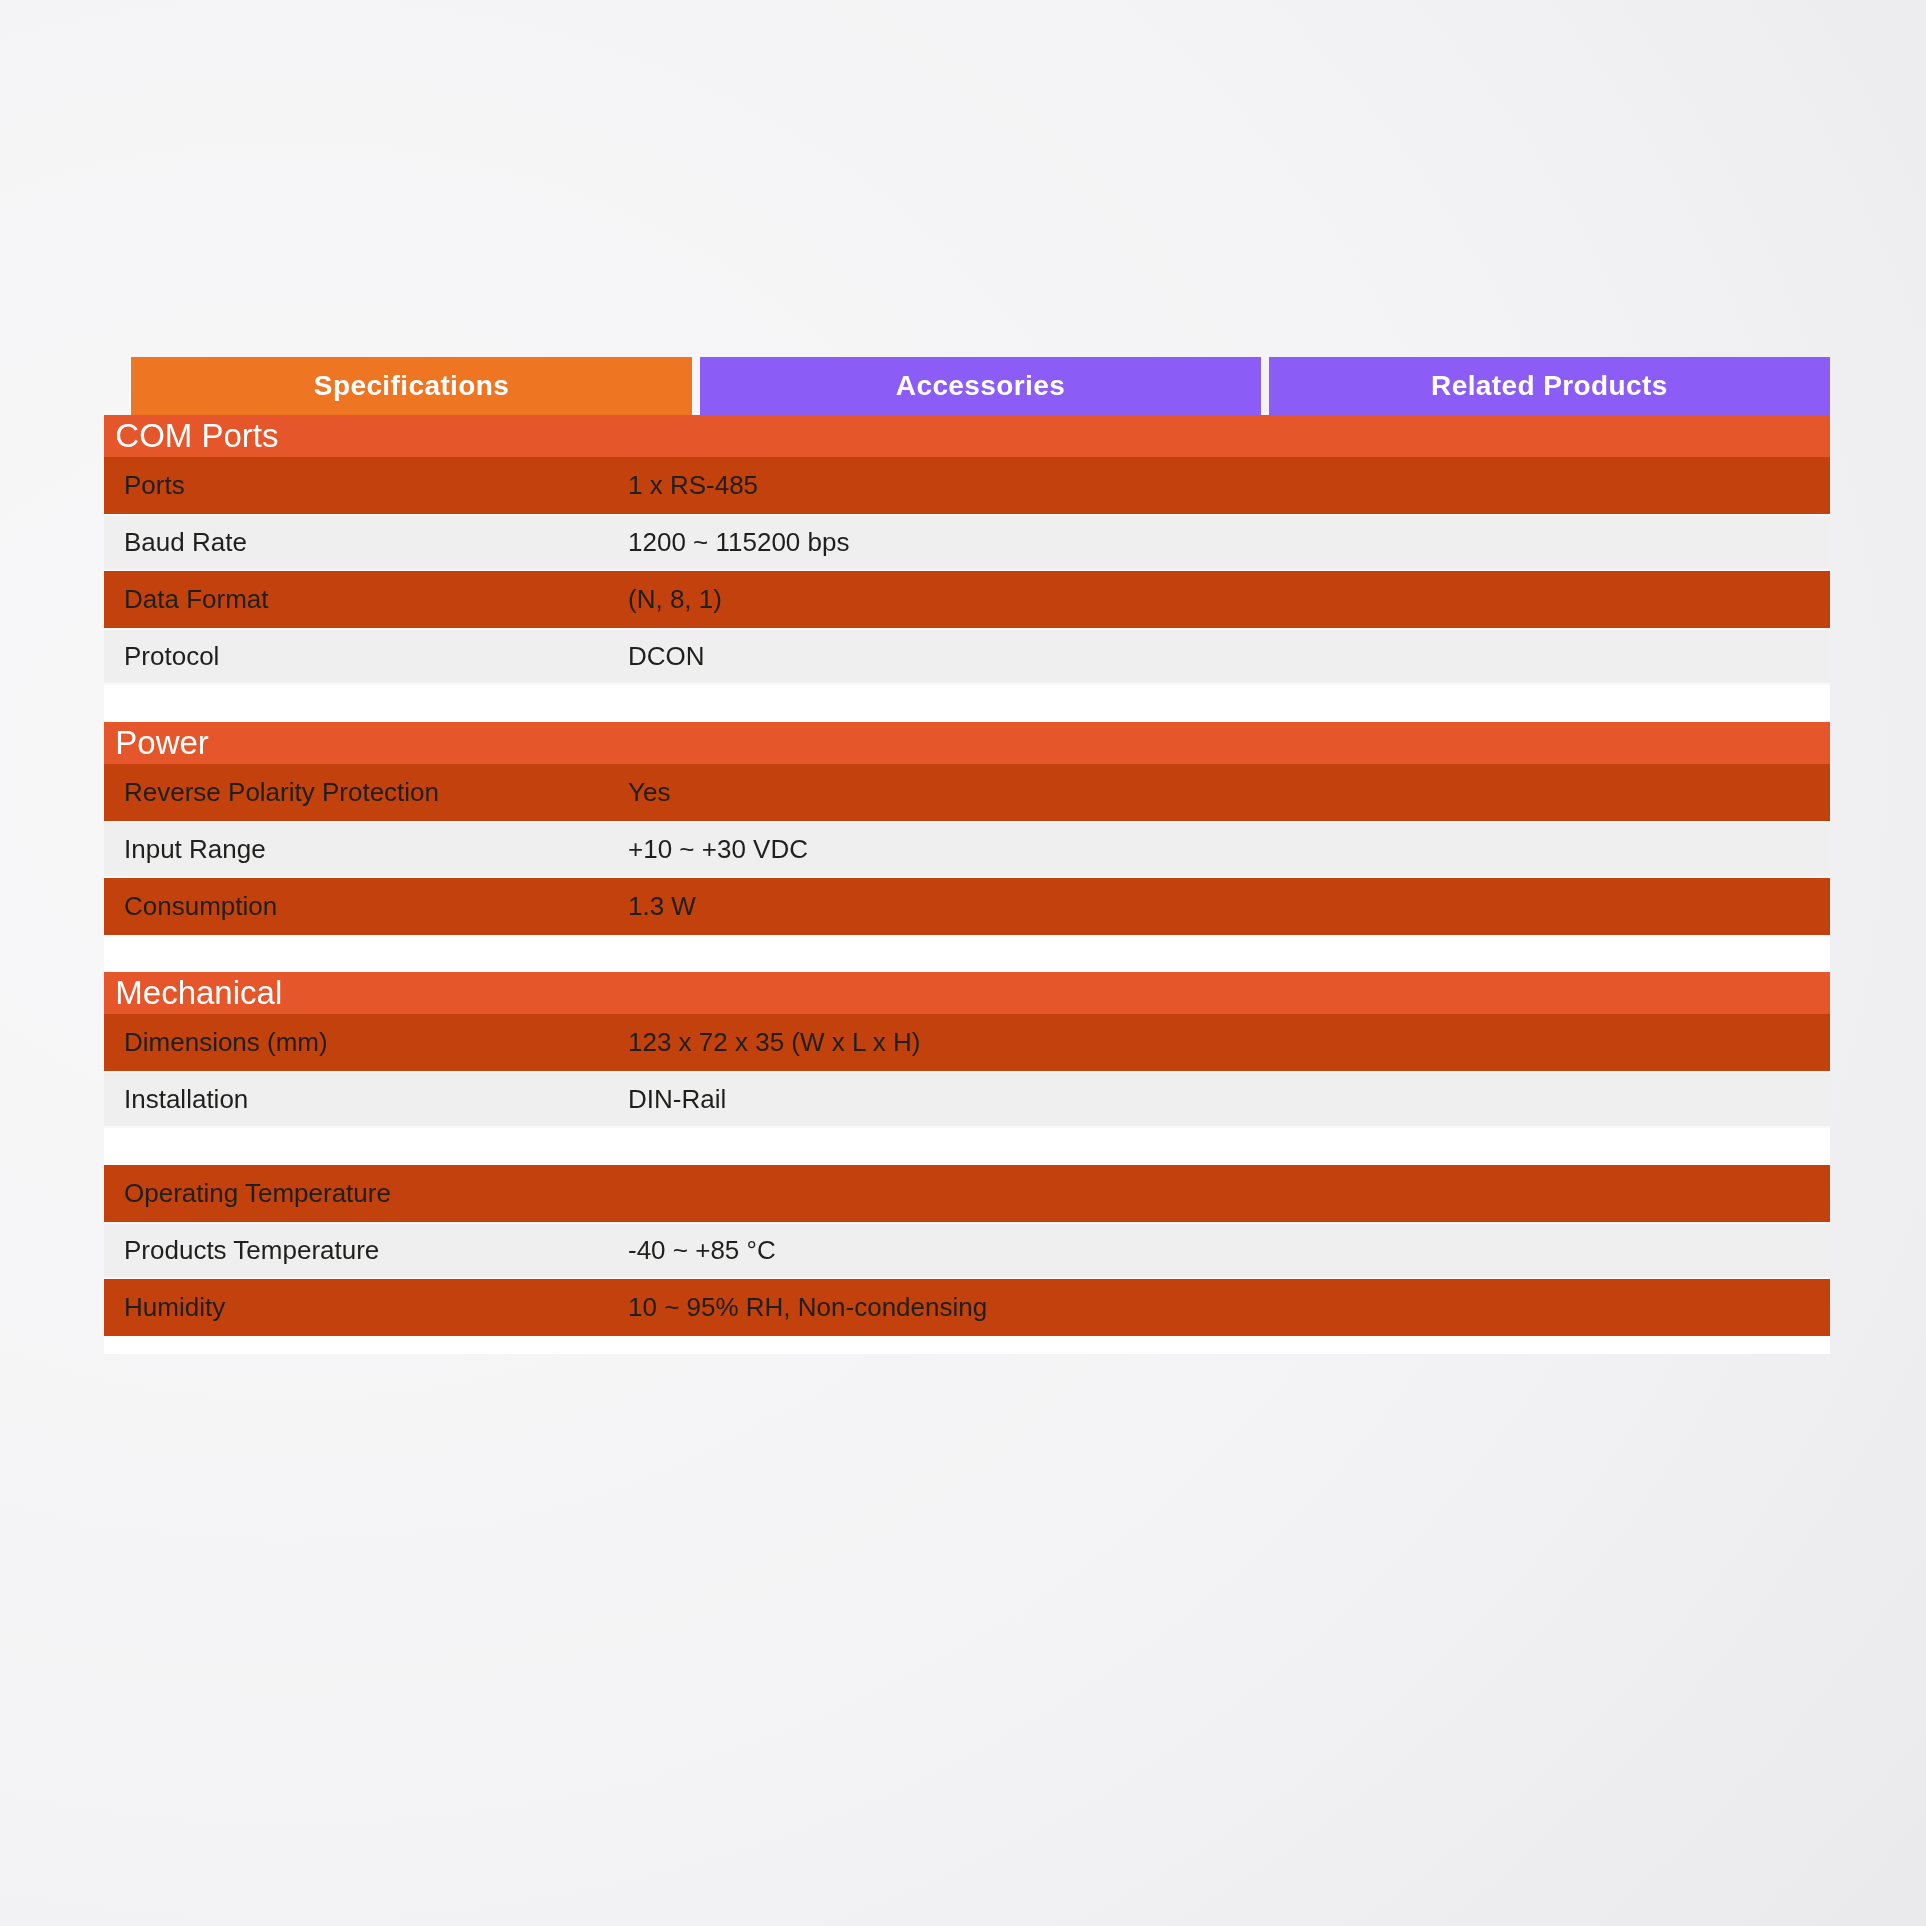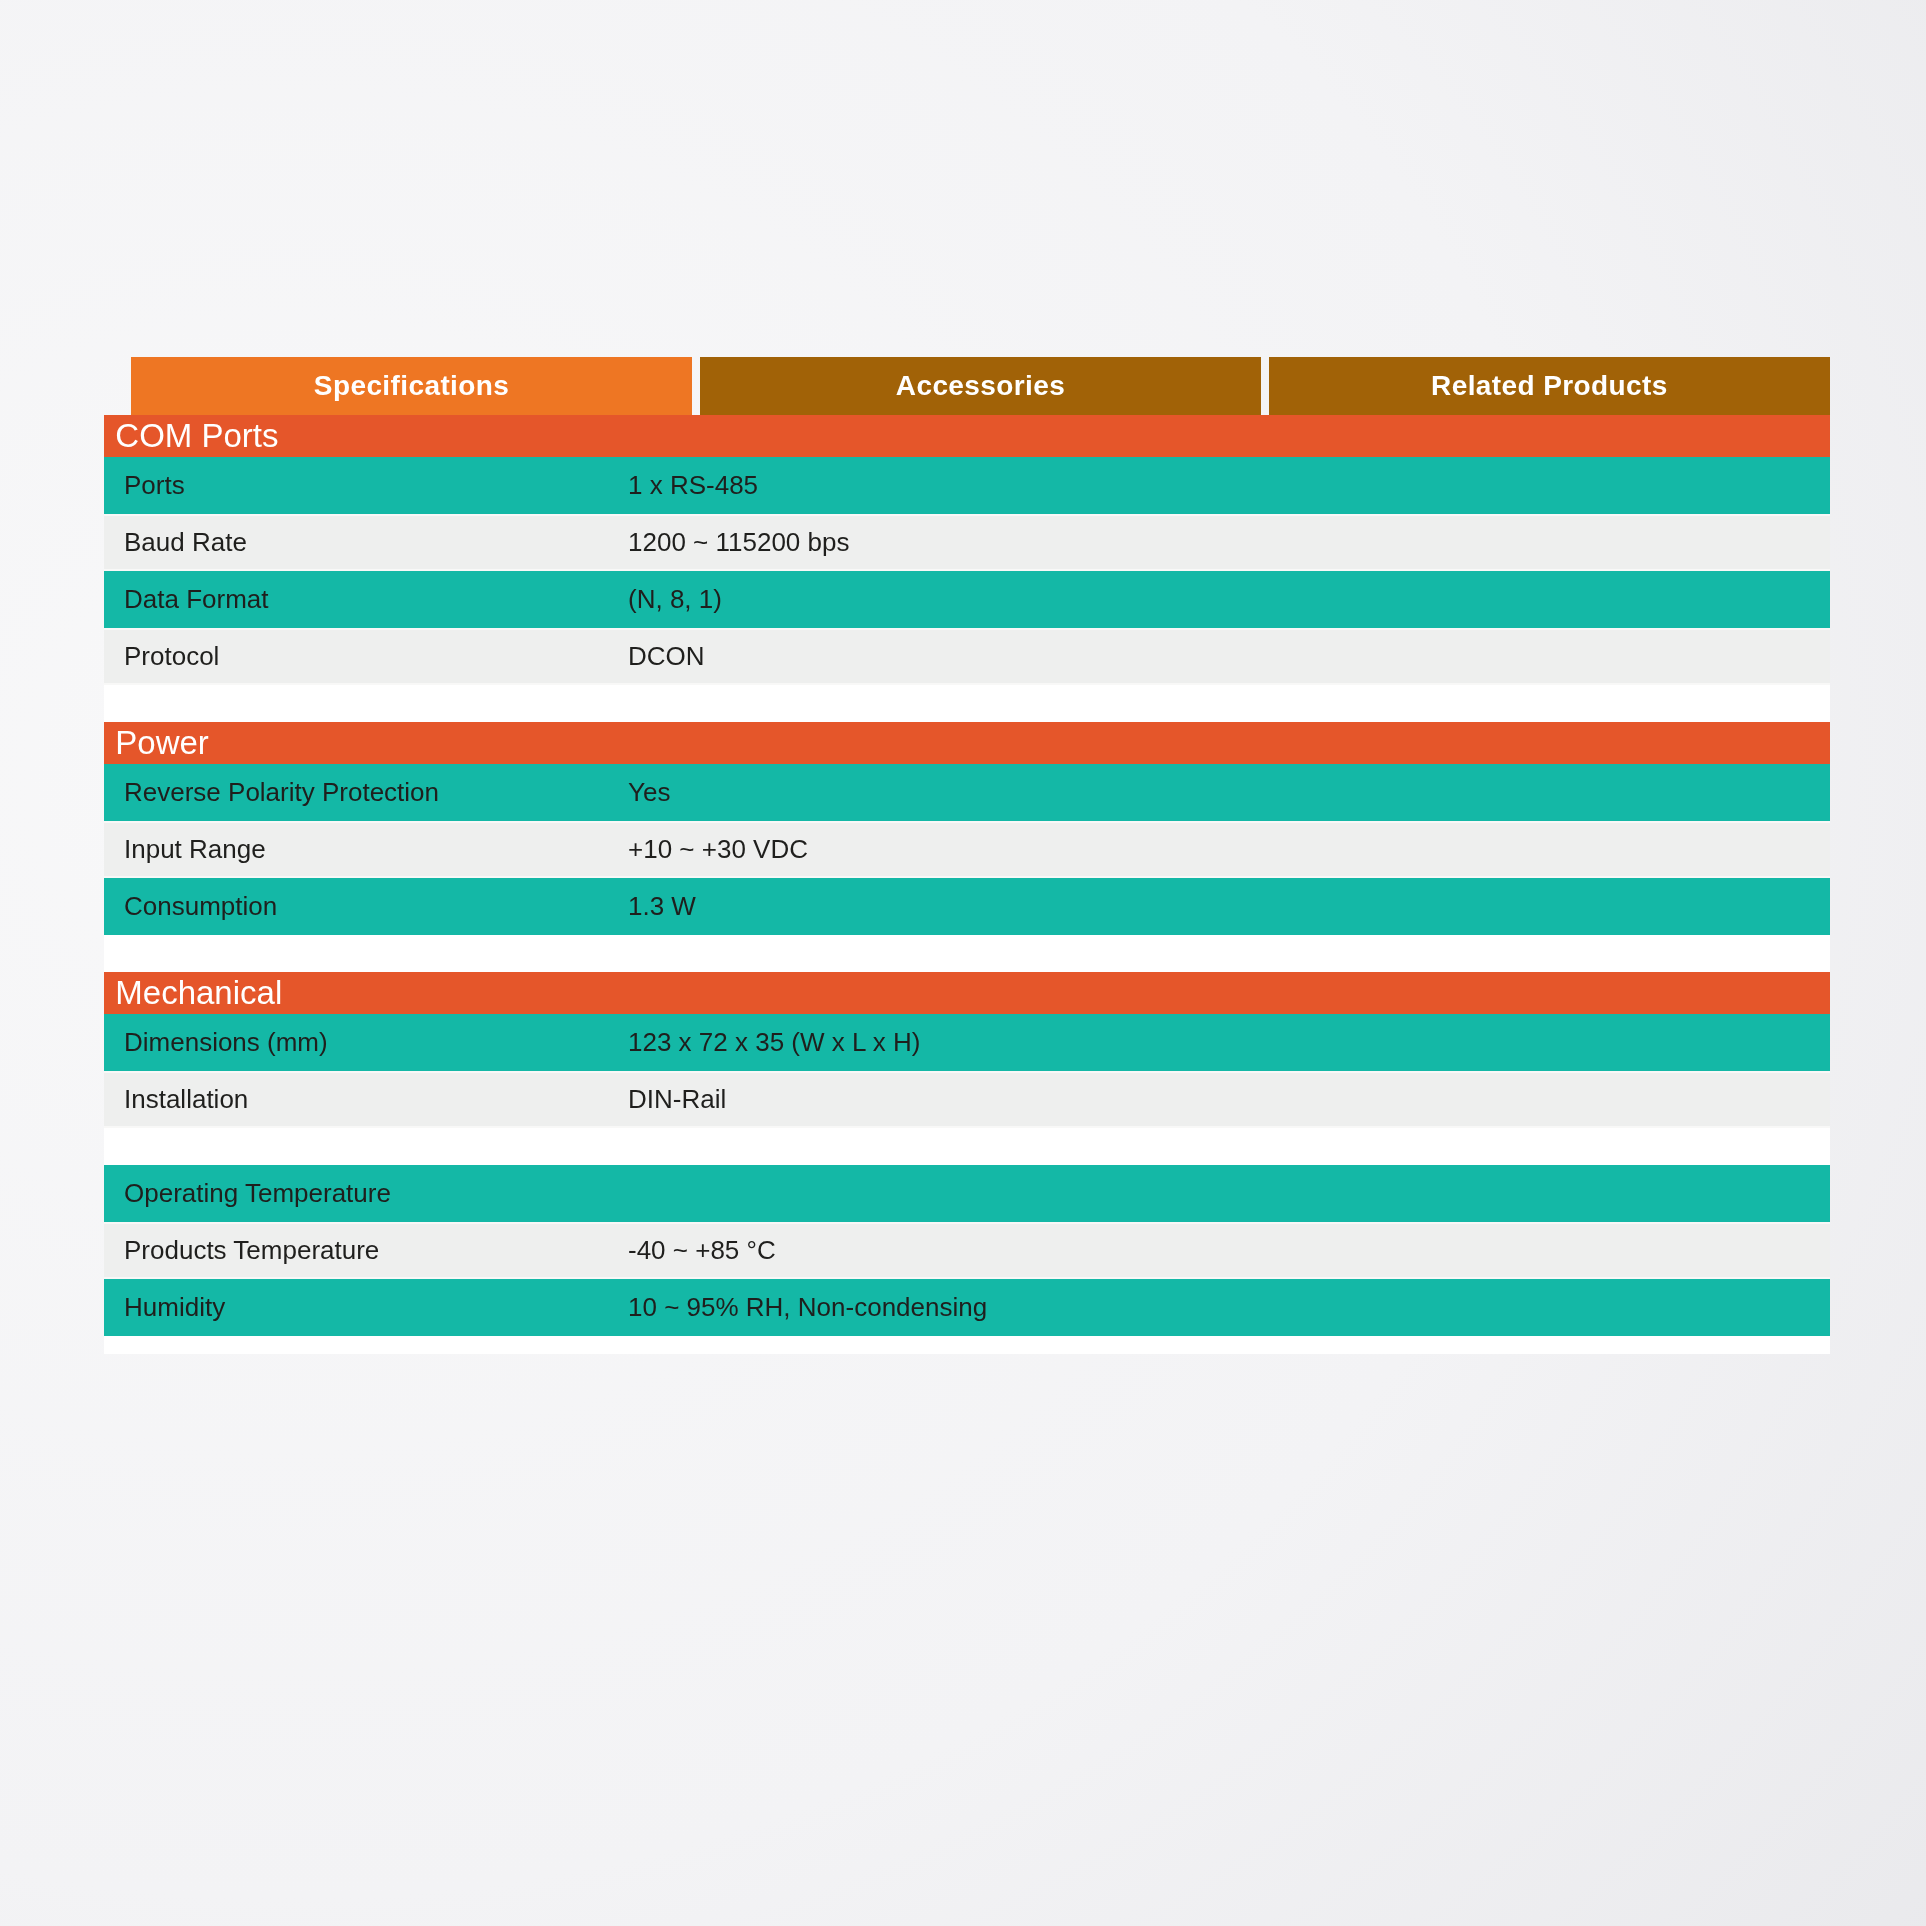--- a/index.html
+++ b/index.html
@@ -30,37 +30,37 @@
     display: flex;
     align-items: center;
     justify-content: center;
     color: #ffffff;
     font-size: 28px;
     font-weight: bold;
     letter-spacing: 0.4px;
     cursor: pointer;
   }
   .tab.active   { background: #ee7623; margin-left: 27px; }
-  .tab.inactive { background: #a16207; }
+  .tab.inactive { background: #8b5cf6; }
   .sec-header {
     height: 42px;
     background: #e5562a;
     color: #ffffff;
     font-size: 33px;
     font-weight: 500;
     display: flex;
     align-items: center;
     padding-left: 11.3px;
     box-sizing: border-box;
   }
   .row {
     height: 57px;
     display: flex;
     align-items: center;
-    background: #14b8a6;
+    background: #c2410c;
     font-size: 26px;
     color: #1f1f1d;
     box-sizing: border-box;
   }
   .row.alt {
     background: #eeefee;
     border-top: 2.1px solid #f8f8f7;
     border-bottom: 2.1px solid #f8f8f7;
   }
   .cell.label {

